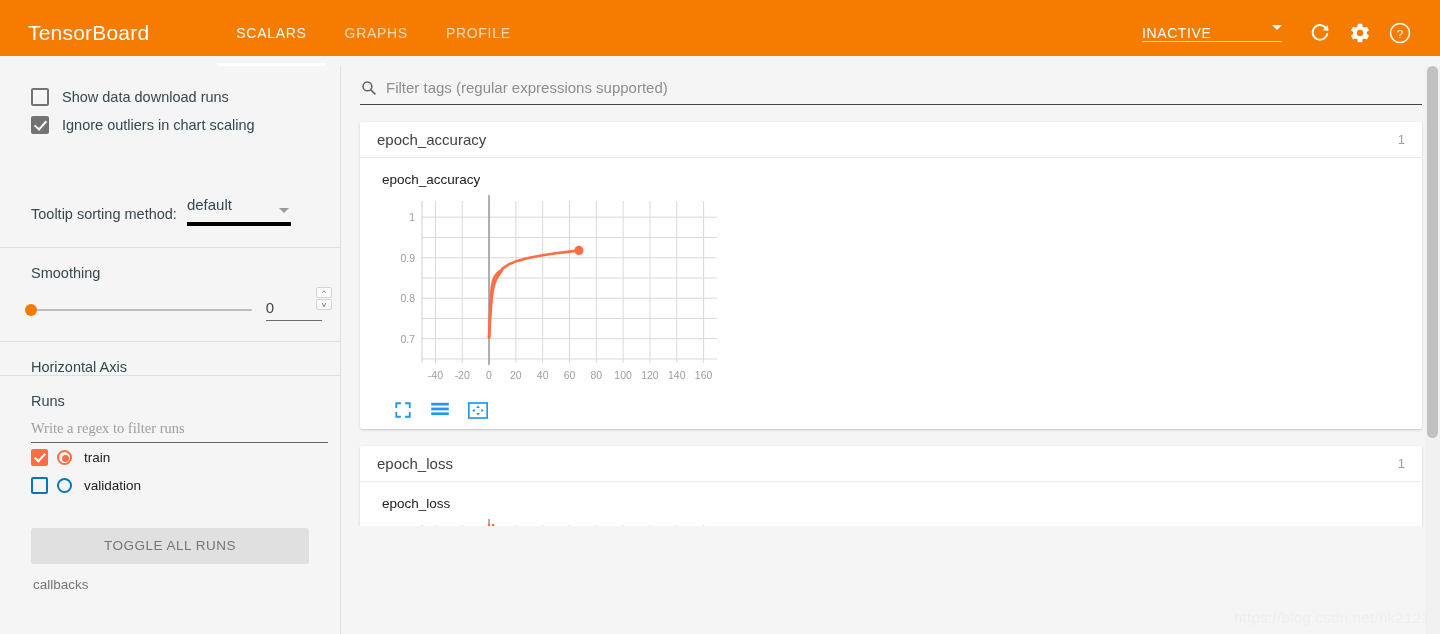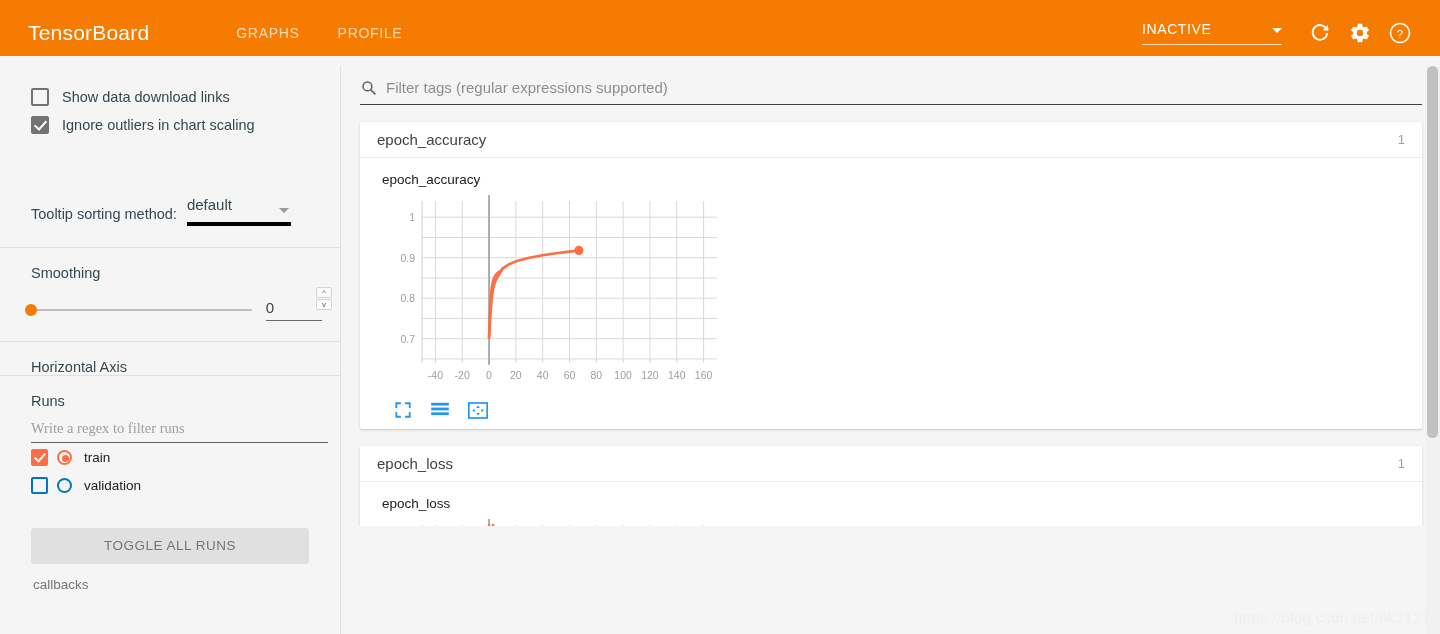--- a/index.html
+++ b/index.html
@@ -42,21 +42,20 @@
   }
 
   .topright {
     margin-left: auto; display: flex; align-items: center;
     height: 66px; padding-right: 20px;
   }
   .inactive-select {
     position: relative;
     width: 140px;
     margin-right: 18px;
-    padding-bottom: 7px;
     border-bottom: 1px solid rgba(255,255,255,.75);
     display: flex; align-items: center;
     cursor: pointer;
   }
   .inactive-select .val {
     font-size: 14px; letter-spacing: .6px; color: #fff;
   }
   .caret {
     position: absolute; right: 0; bottom: 11px;
     width: 0; height: 0;
@@ -303,20 +302,21 @@
     background: #c1c1c1; border-radius: 6px;
   }
 </style>
 </head>
 <body>
 
 <div class="topbar">
   <div class="brand">TensorBoard</div>
 
   <div class="tabs">
+    <div class="tab active">SCALARS</div>
     <div class="tab">GRAPHS</div>
     <div class="tab">PROFILE</div>
   </div>
 
   <div class="topright">
     <div class="inactive-select">
       <span class="val">INACTIVE</span>
       <span class="caret"></span>
     </div>
 
@@ -346,21 +346,21 @@
       </span>
     </div>
   </div>
 </div>
 
 <div class="sidebar">
 
   <div class="sb-section">
     <div class="chk-row">
       <span class="chk-box"></span>
-      <span class="chk-label">Show data download links</span>
+      <span class="chk-label">Show data download runs</span>
     </div>
     <div class="chk-row">
       <span class="chk-box checked"></span>
       <span class="chk-label">Ignore outliers in chart scaling</span>
     </div>
 
     <div class="tooltip-row">
       <span class="tooltip-label">Tooltip sorting method:</span>
       <div class="tooltip-select">
         <span class="val">default</span>

